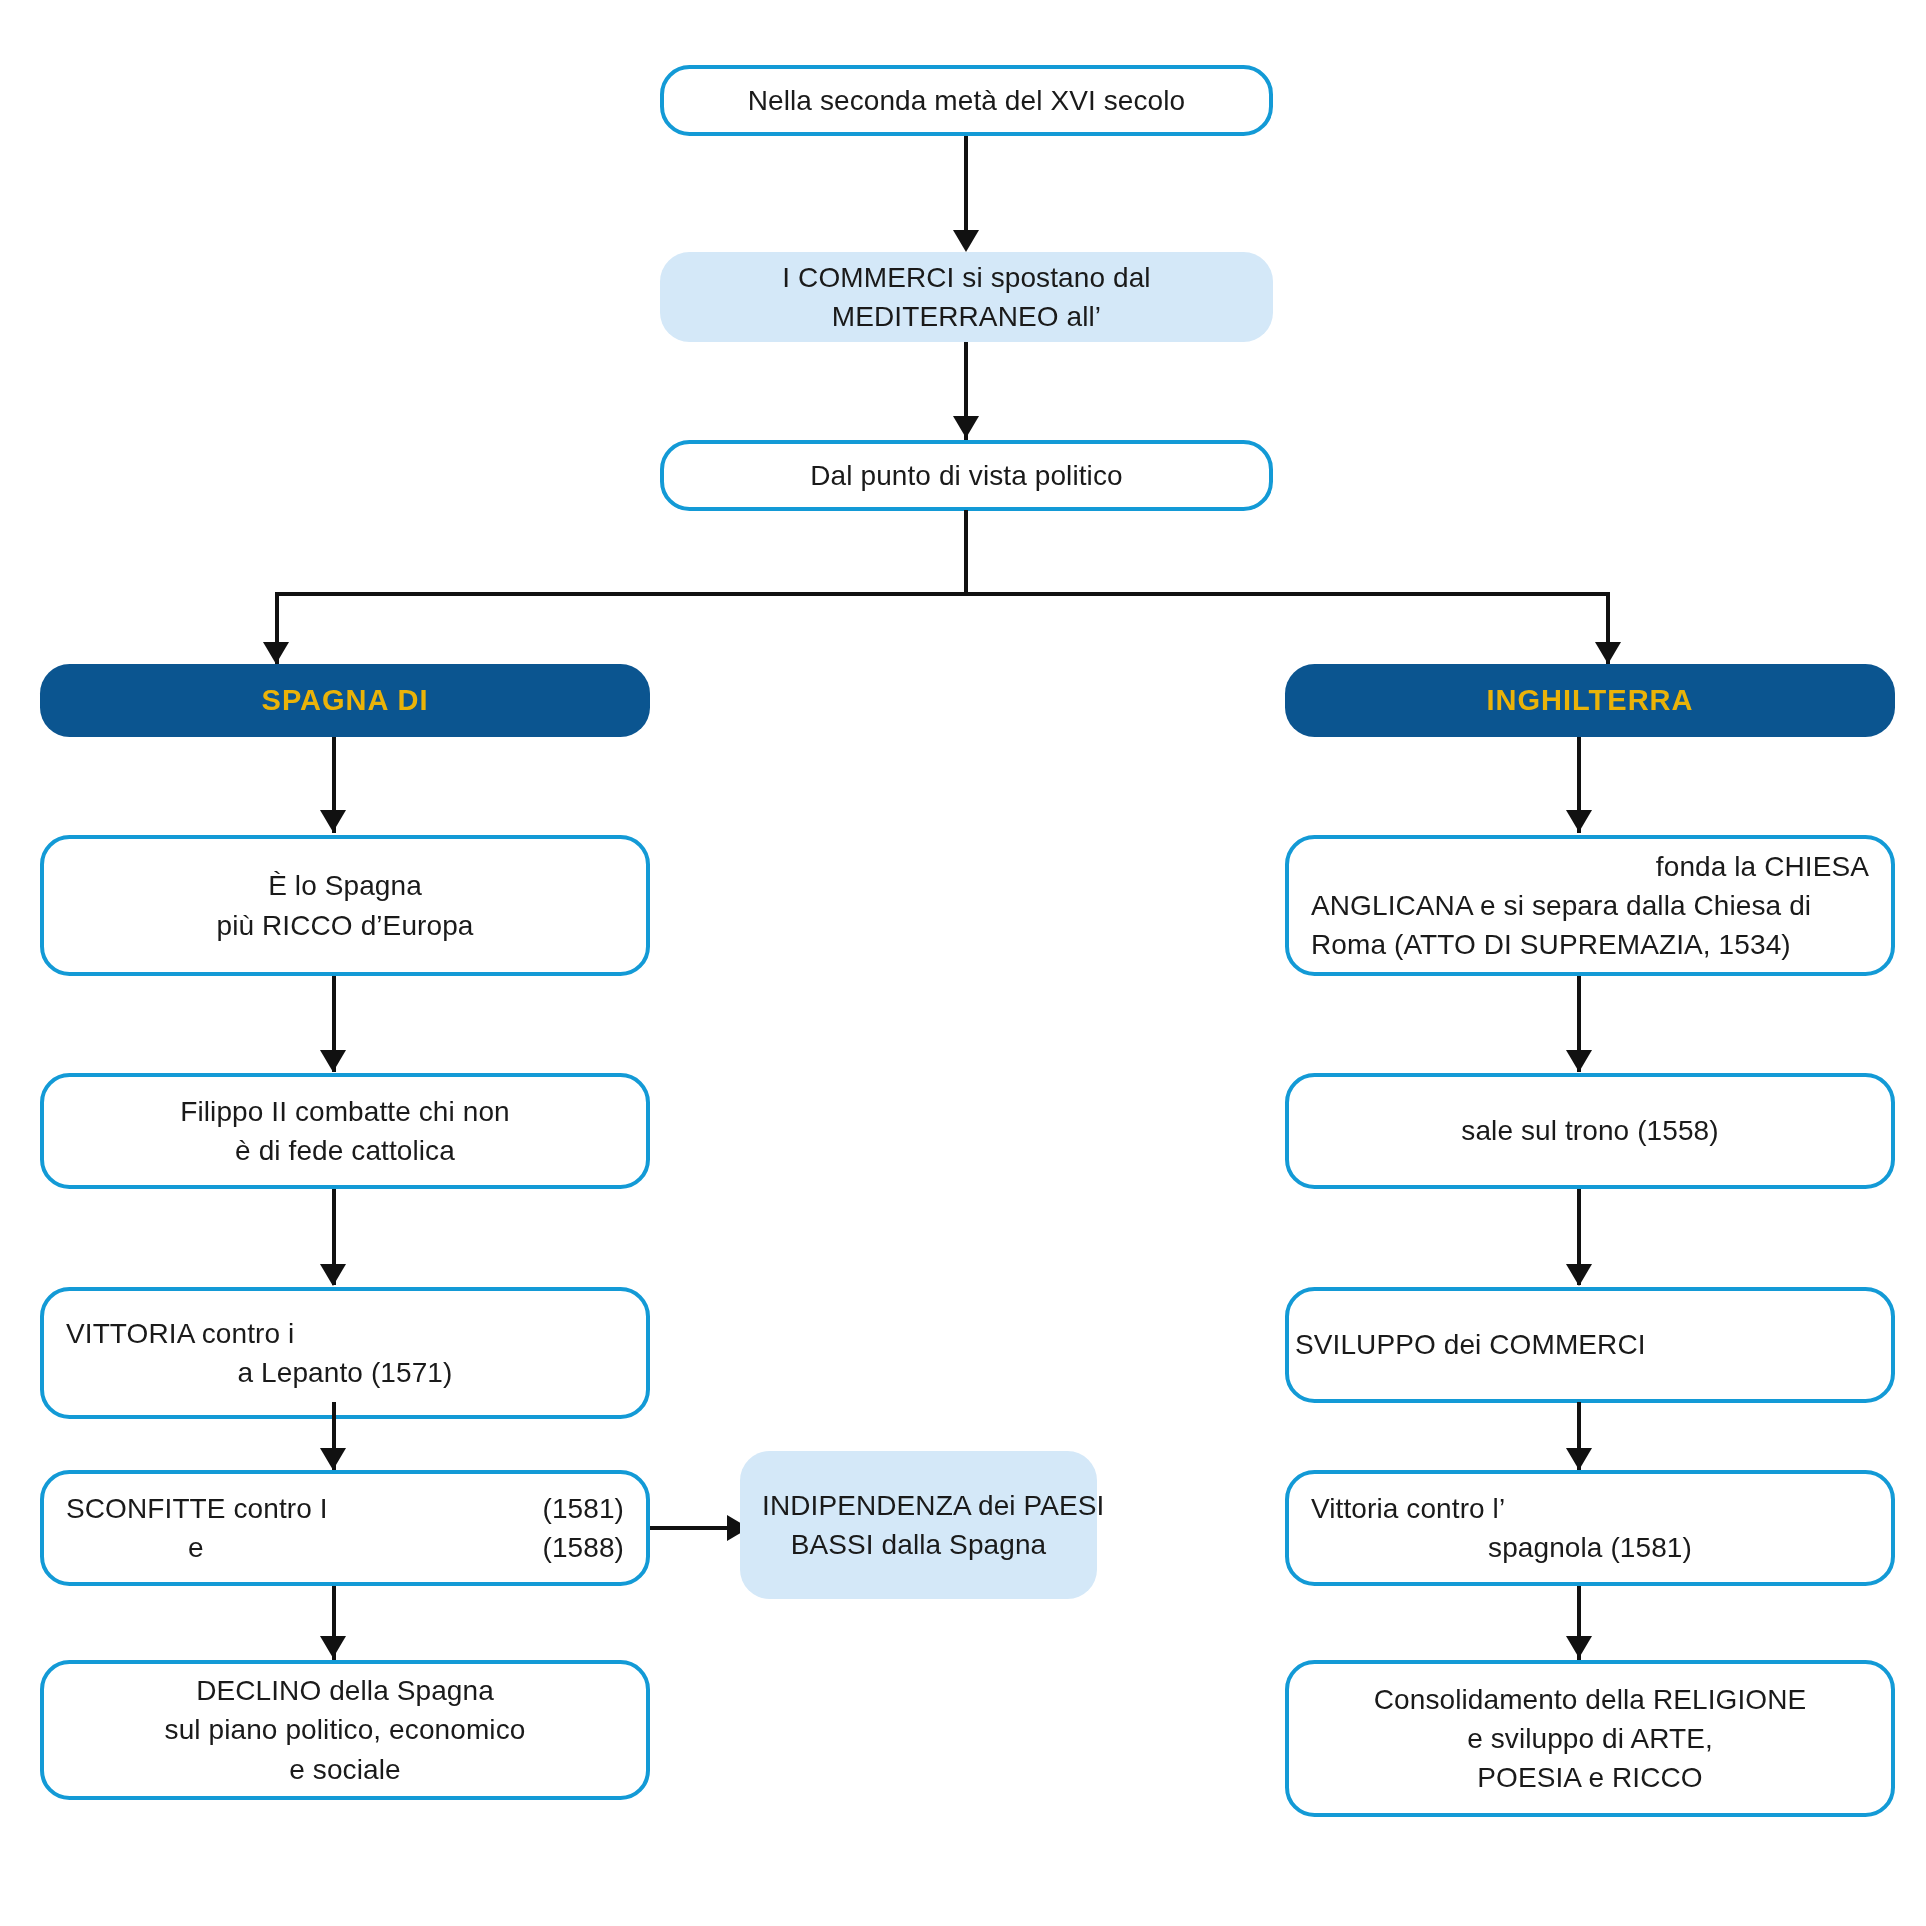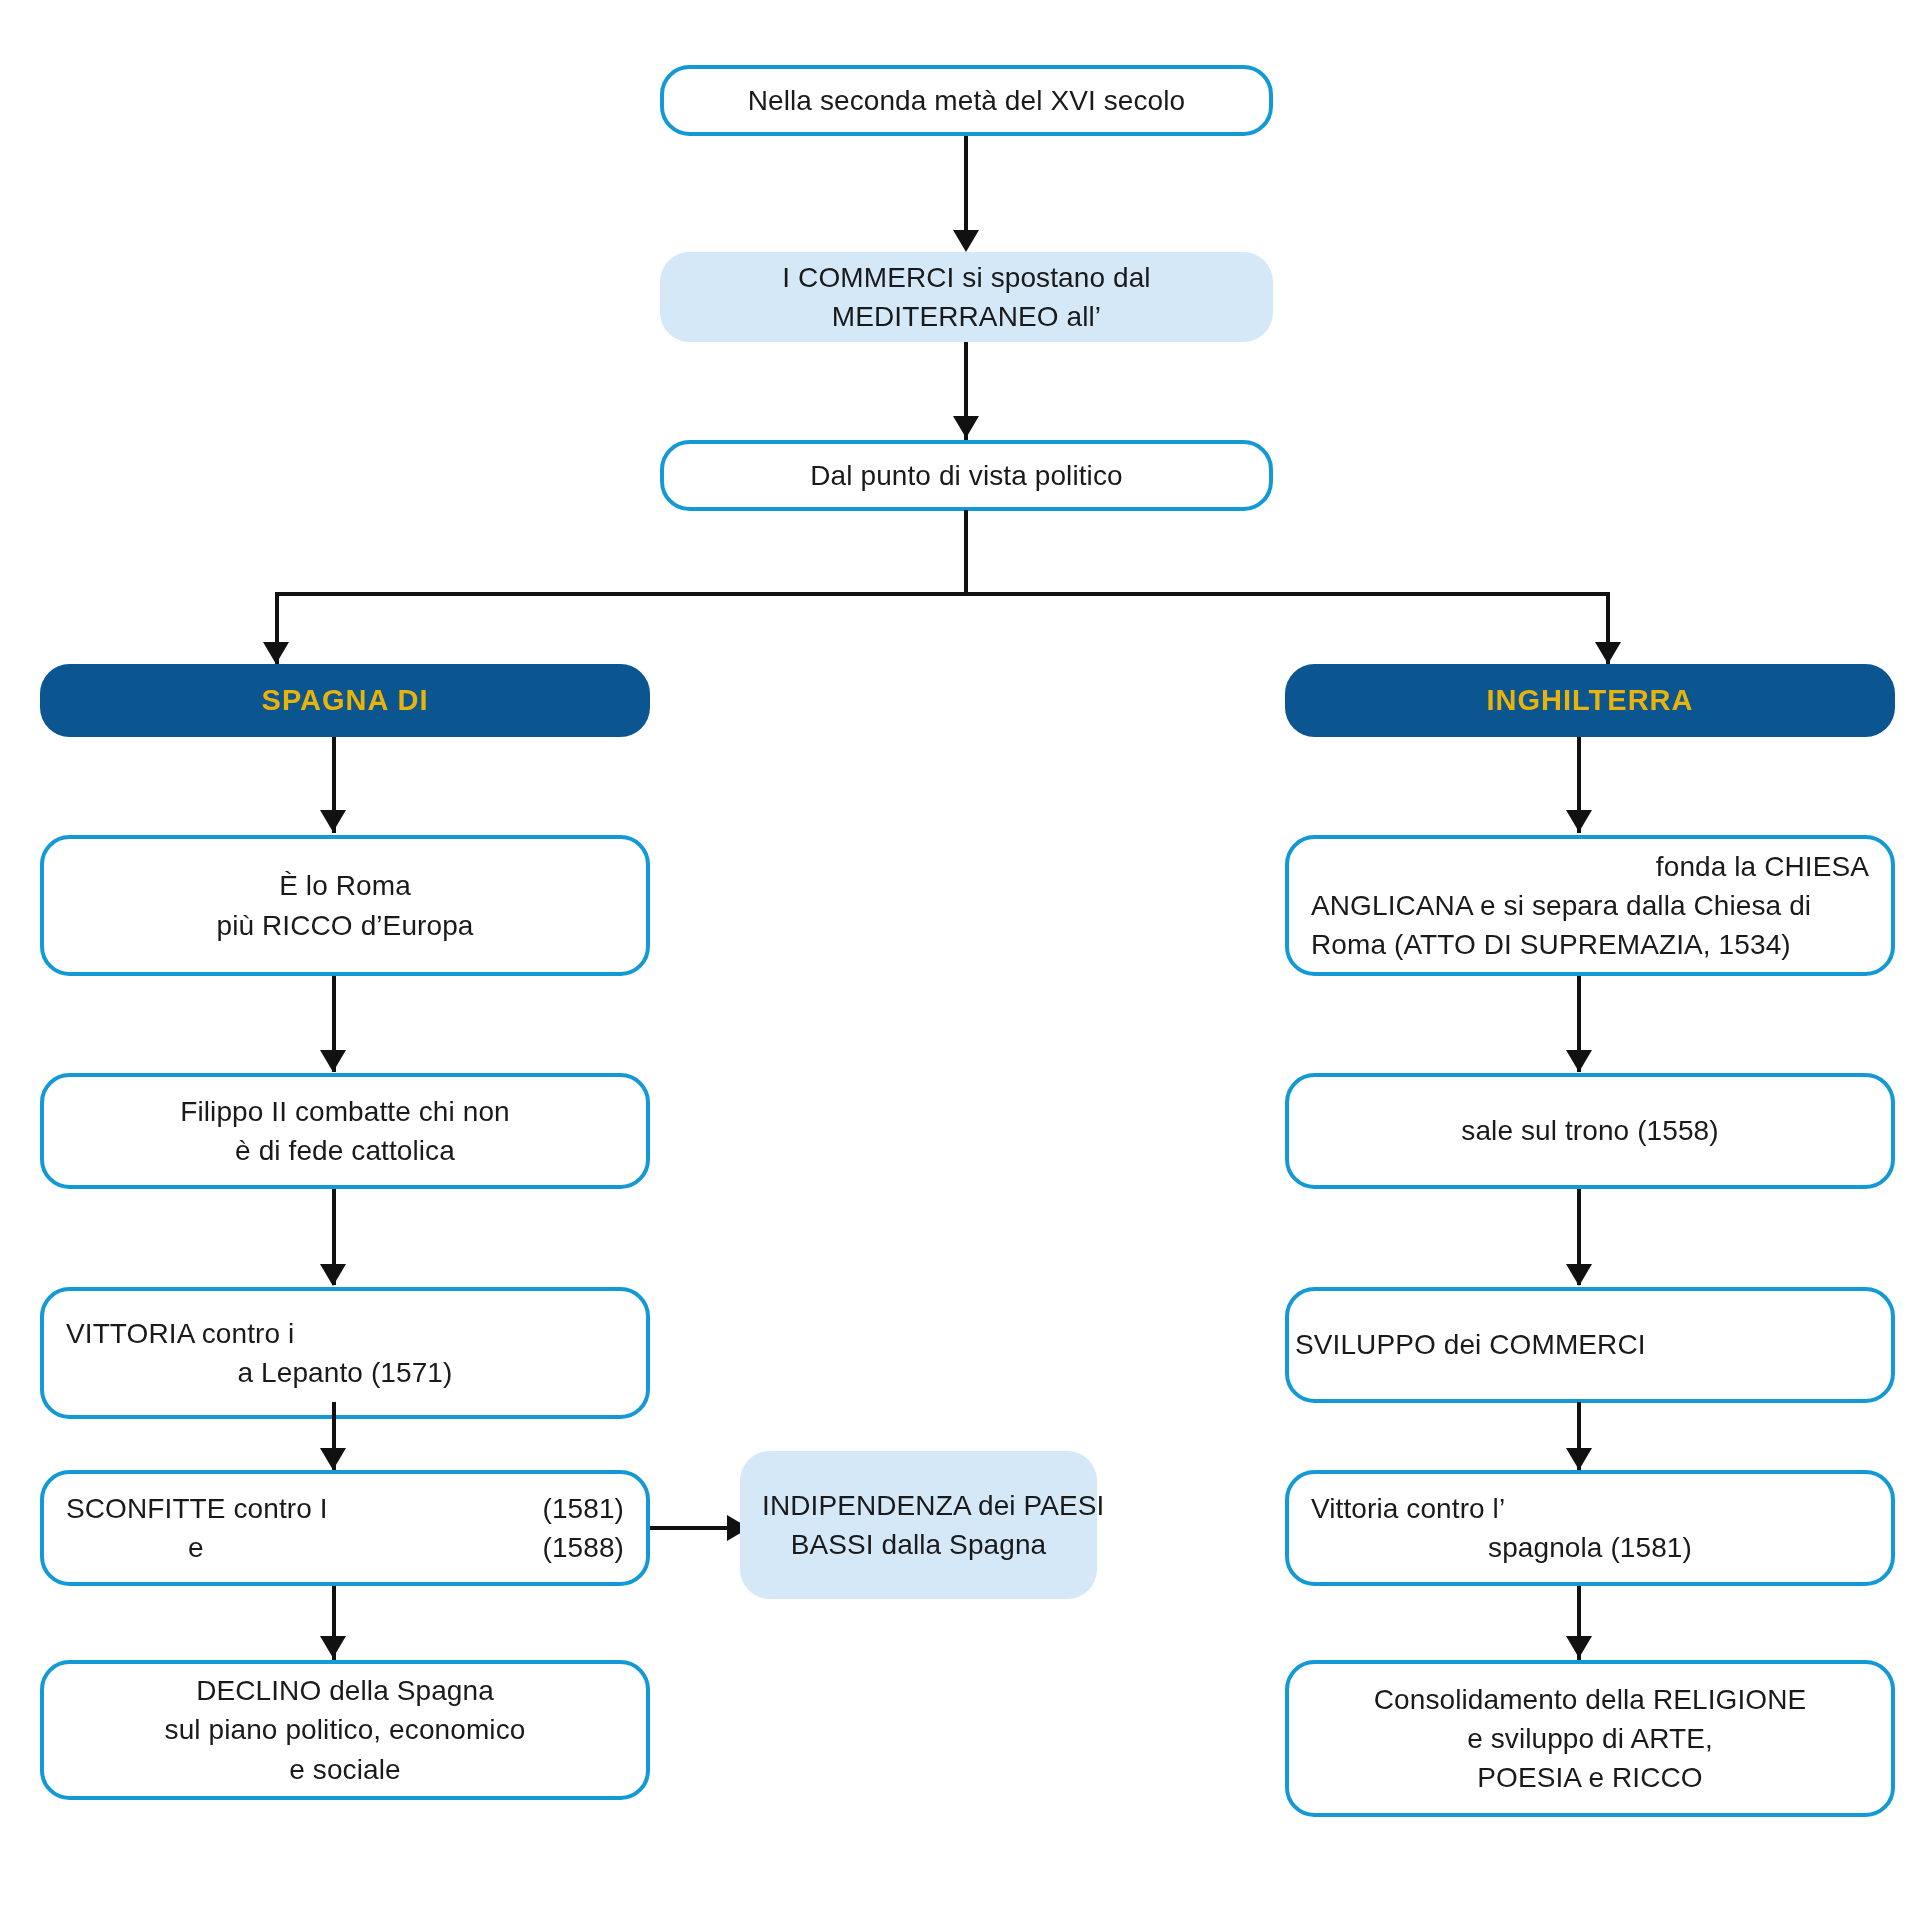--- a/index.html
+++ b/index.html
@@ -98,21 +98,21 @@
   <div class="arrow-down" style="left:1595px;top:642px;"></div>
 
   <div class="node fill-dark pad c" style="left:40px;top:664px;width:610px;height:73px;">
     <span class="ln">SPAGNA DI</span>
   </div>
 
   <div class="vline" style="left:332px;top:737px;height:96px;"></div>
   <div class="arrow-down" style="left:320px;top:810px;"></div>
 
   <div class="node outline pad c" style="left:40px;top:835px;width:610px;height:141px;">
-    <span class="ln">È lo Roma</span>
+    <span class="ln">È lo Spagna</span>
     <span class="ln">più RICCO d’Europa</span>
   </div>
 
   <div class="vline" style="left:332px;top:976px;height:96px;"></div>
   <div class="arrow-down" style="left:320px;top:1050px;"></div>
 
   <div class="node outline pad c" style="left:40px;top:1073px;width:610px;height:116px;">
     <span class="ln">Filippo II combatte chi non</span>
     <span class="ln">è di fede cattolica</span>
   </div>

